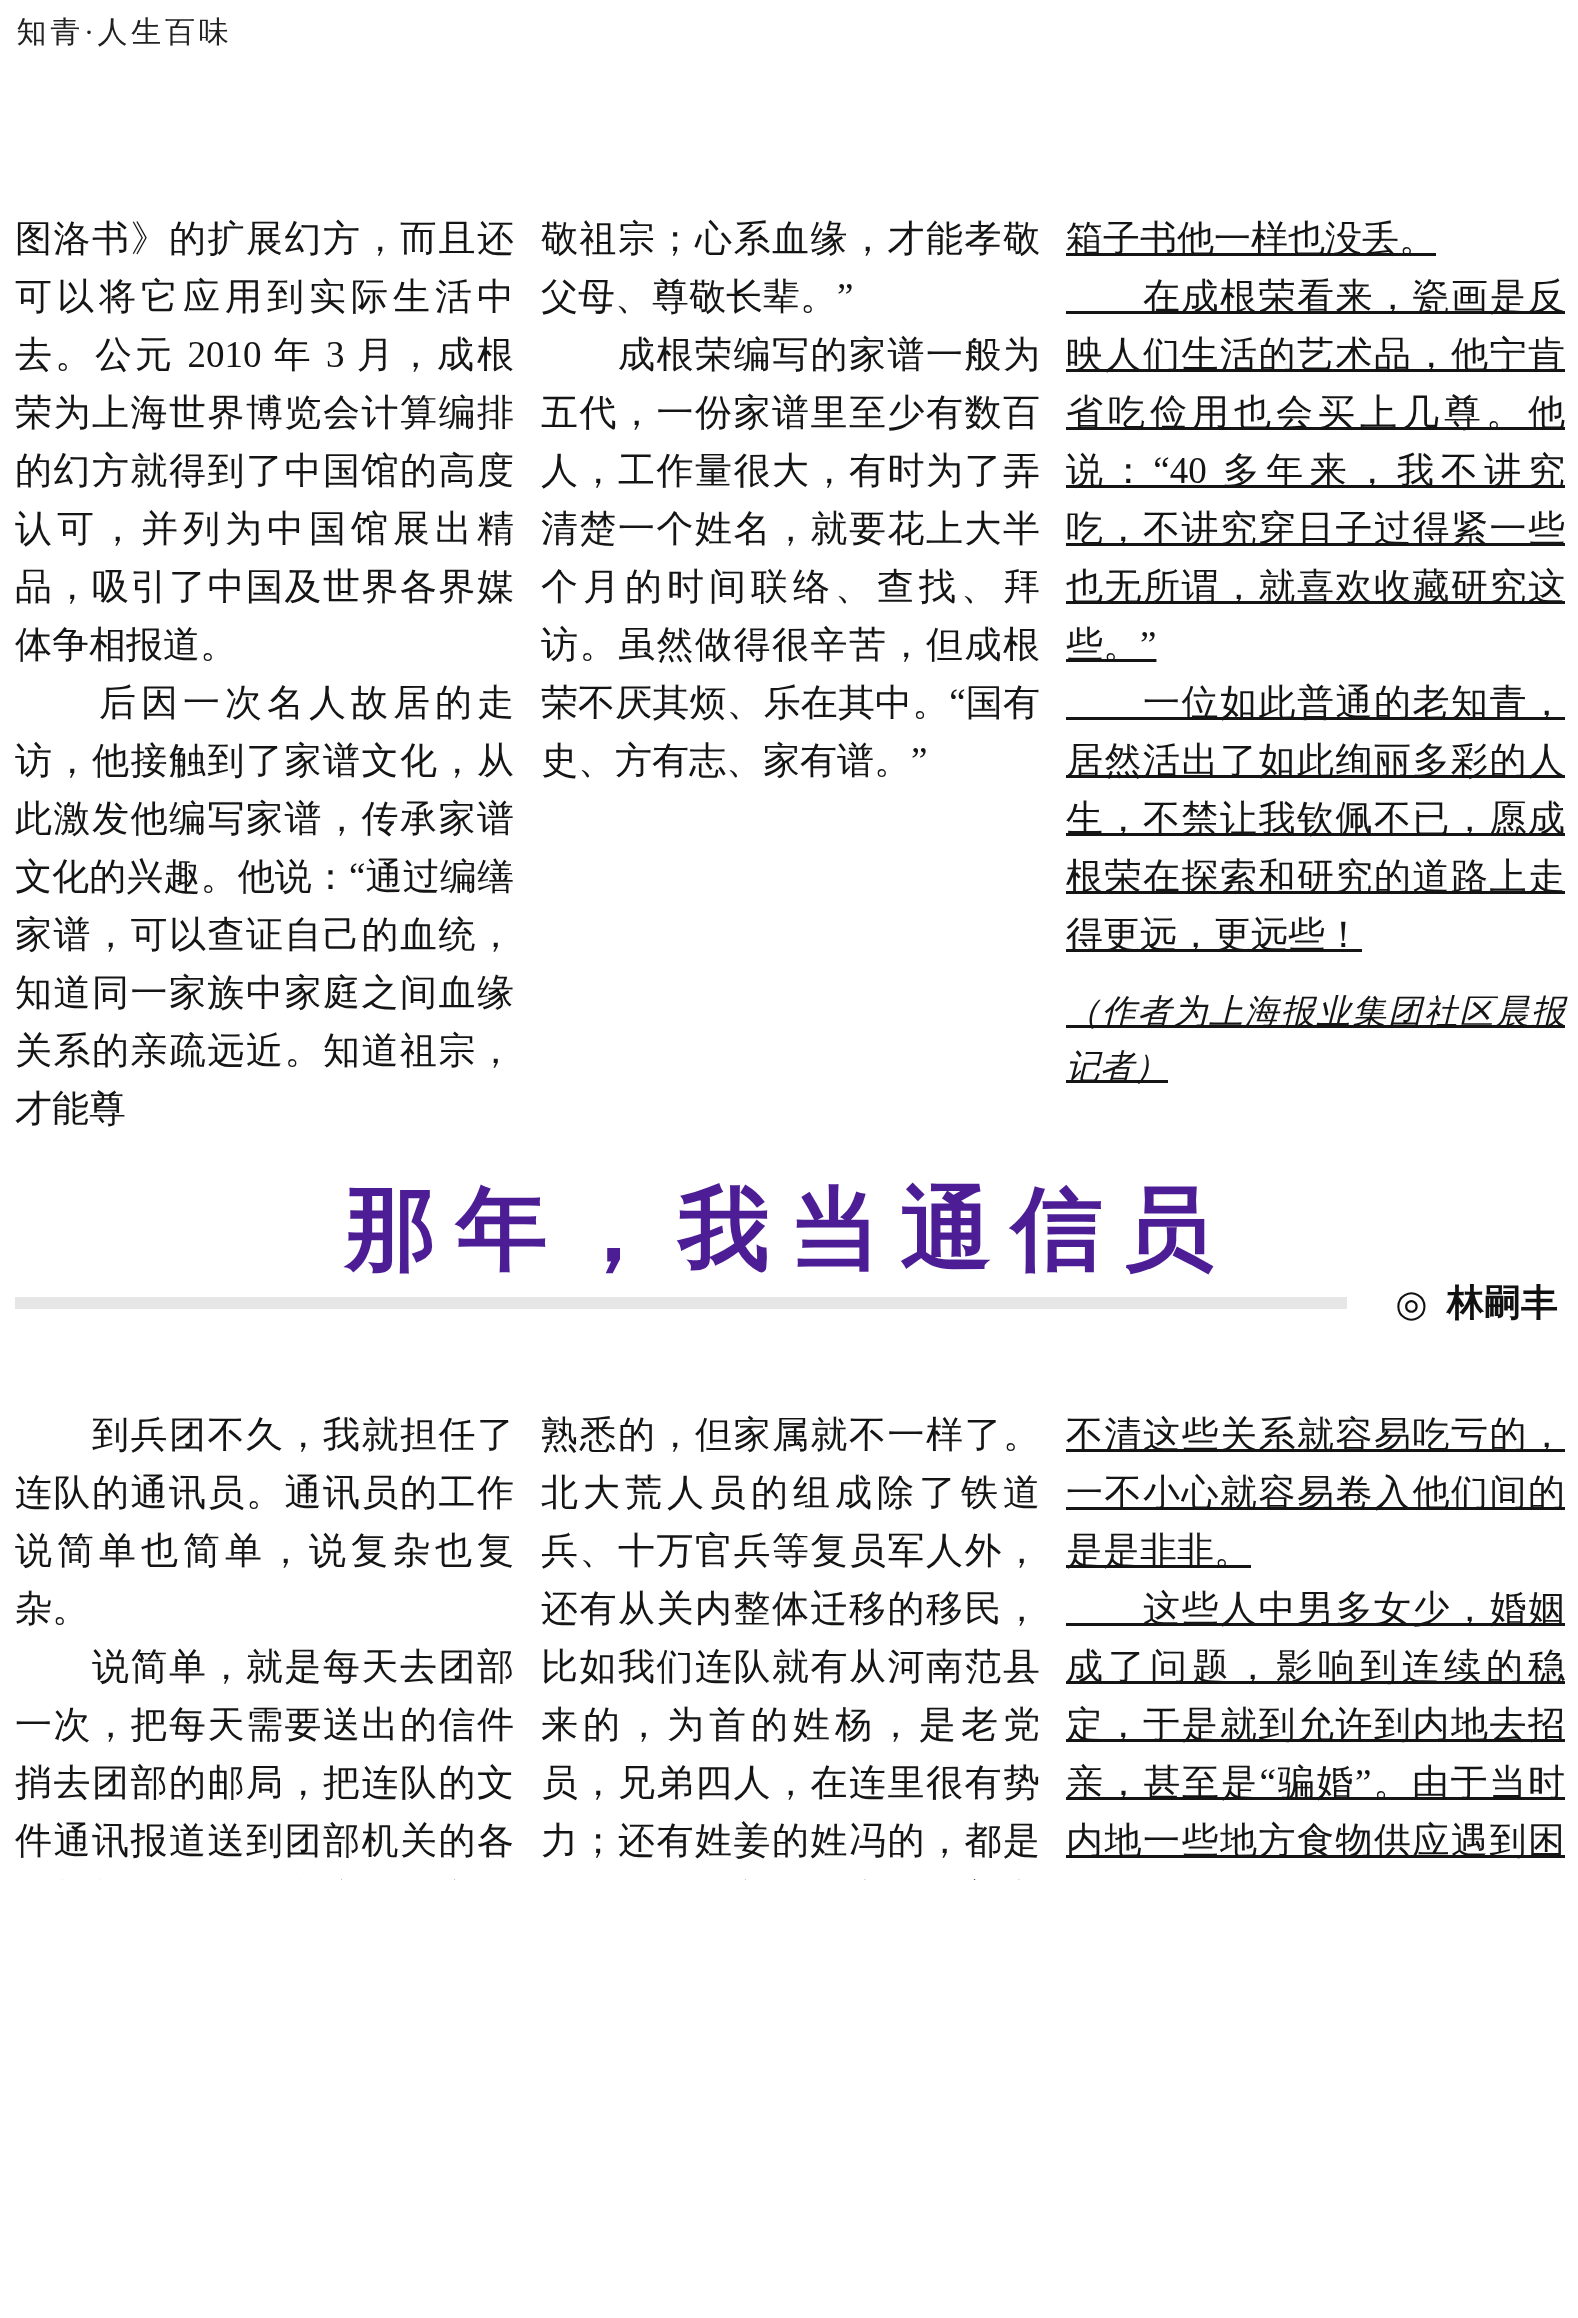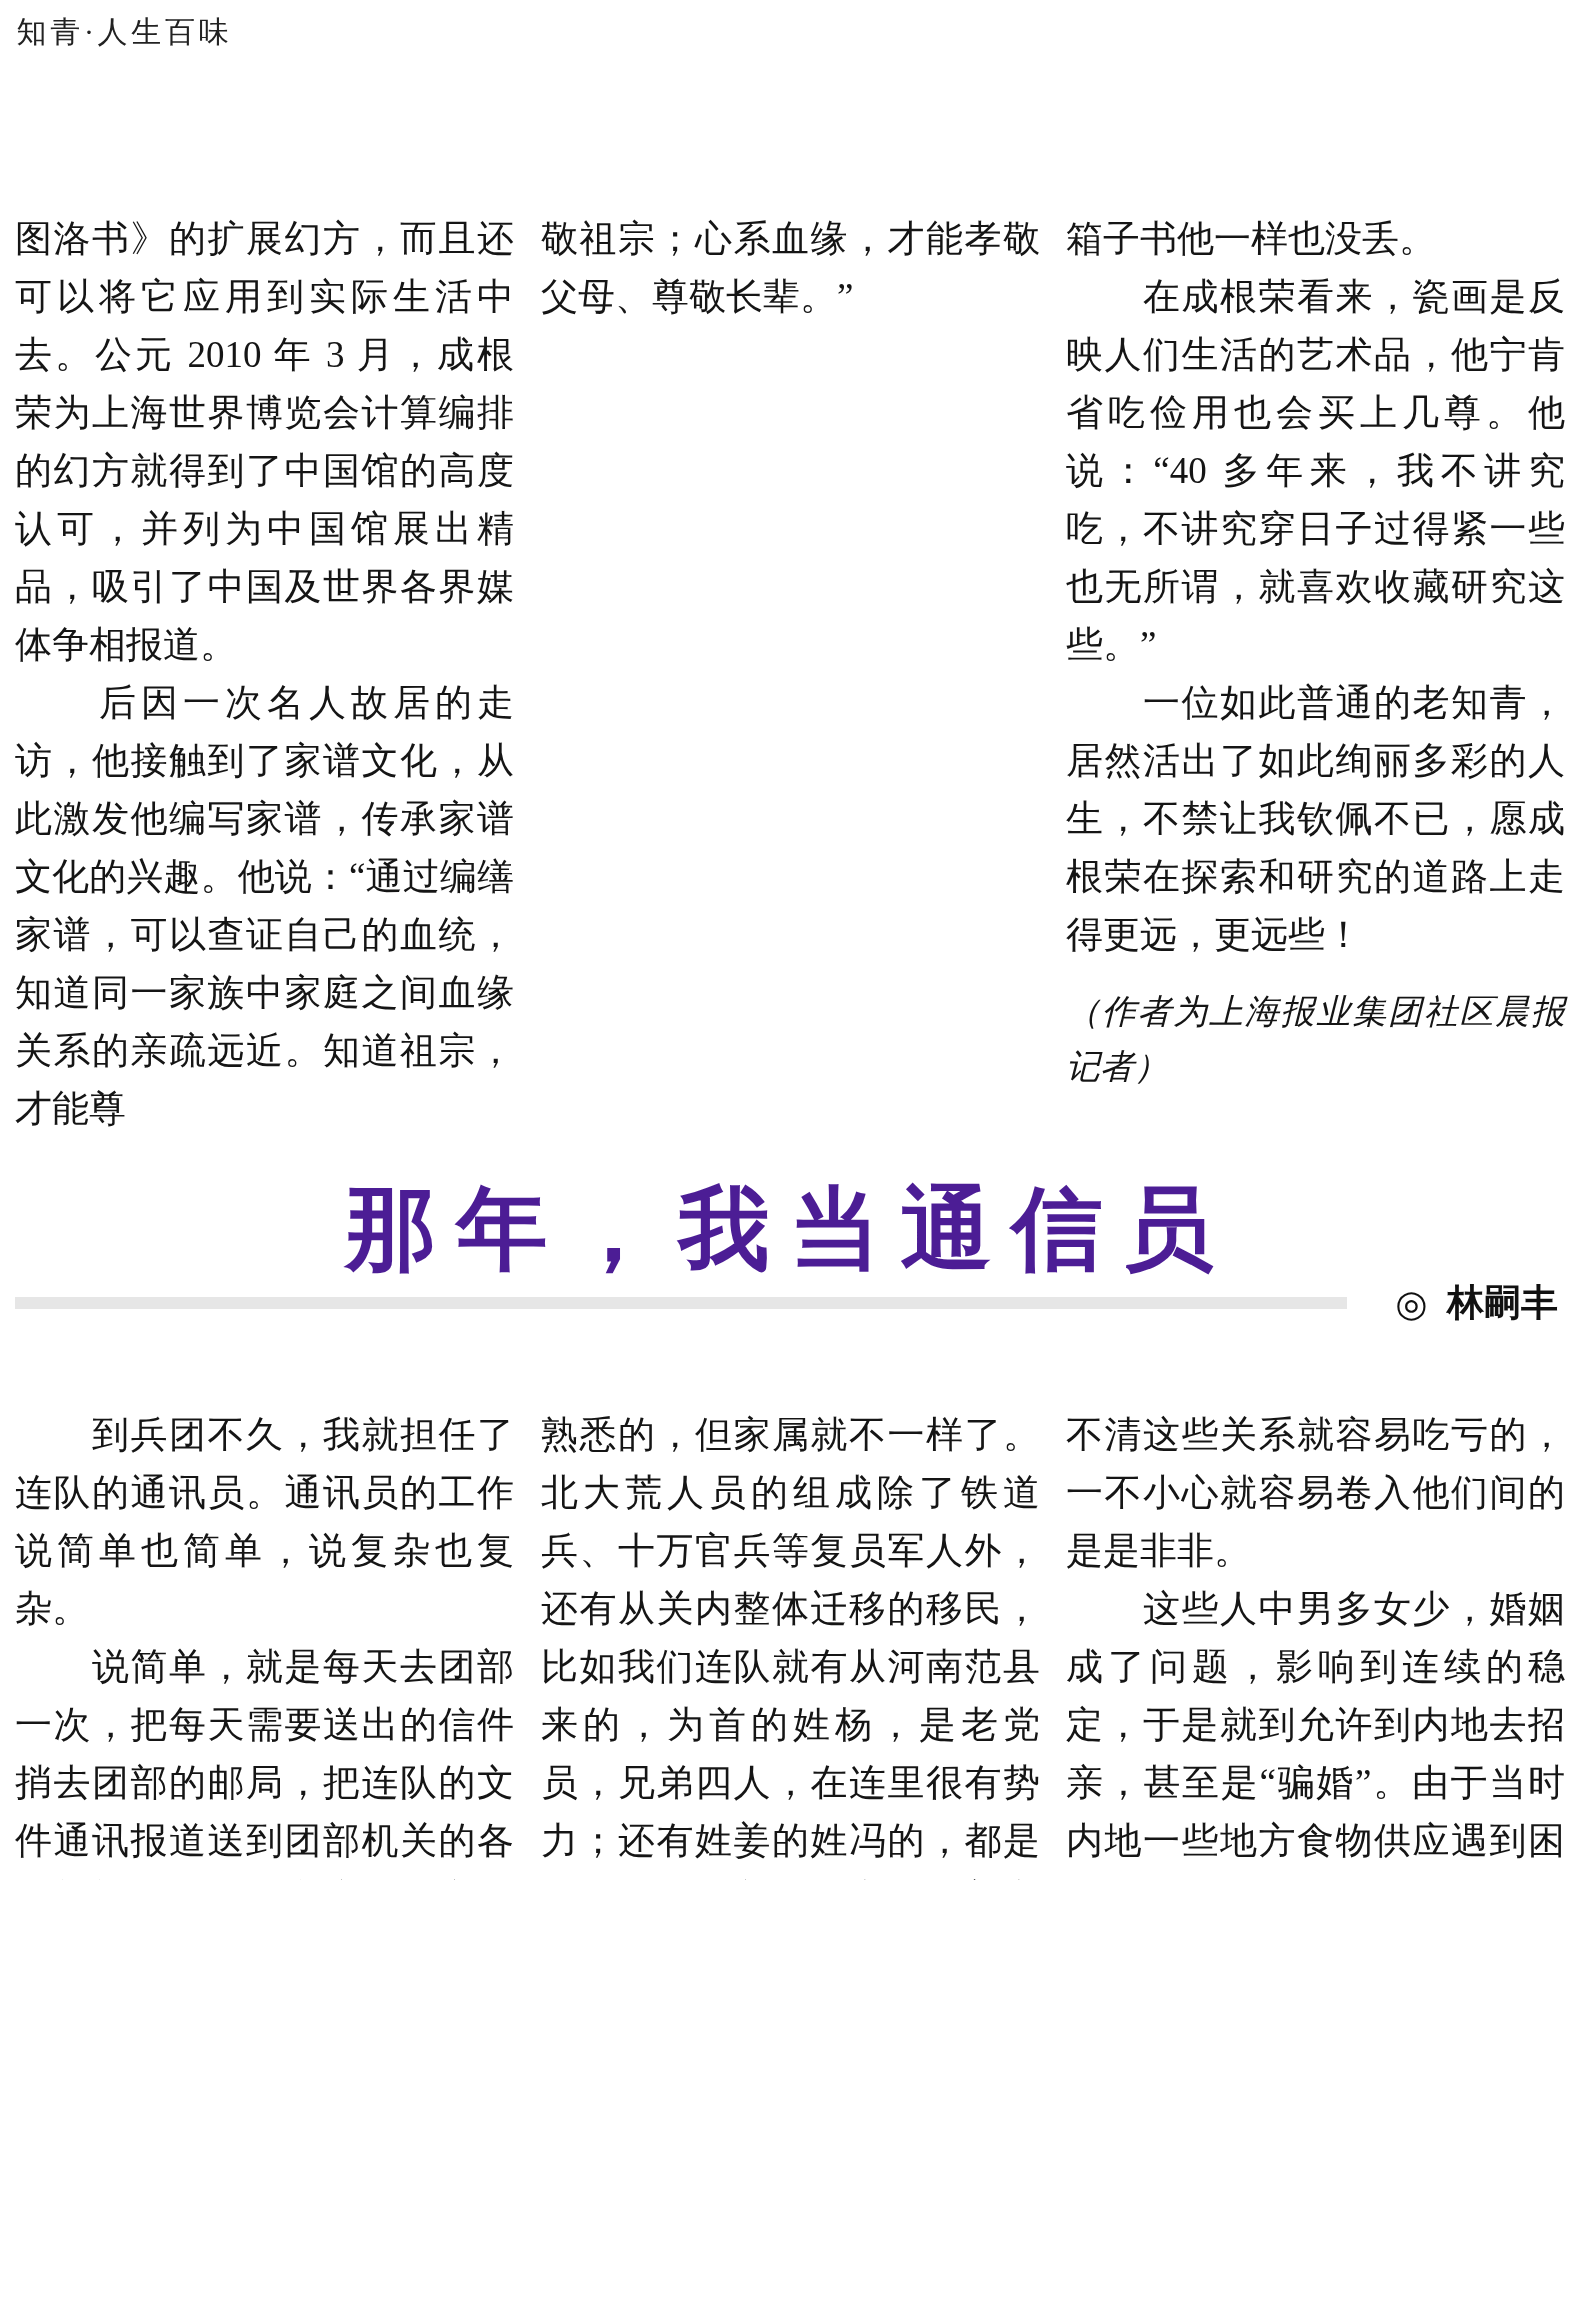--- a/index.html
+++ b/index.html
@@ -28,21 +28,21 @@
     font-size: 37px;
     line-height: 58px;
     text-align: justify;
     color: #151515;
   }
   .col p { margin: 0; padding: 0; }
   .top-col    { top: 210px; }
   .bottom-col { top: 1406px; }
   .c1 { left: 15px; }
   .c2 { left: 541px; }
-  .c3 { left: 1066px; }
+  .c3 { left: 1066px; text-decoration: underline; }
   .kai {
     font-style: italic;
     font-size: 34px;
     line-height: 55px;
     margin-top: 19.5px !important;
   }
   .article-title {
     position: absolute;
     left: 0; right: 0;
     top: 1107px;
@@ -103,20 +103,21 @@
 
   <div class="page-header">知青·人生百味</div>
 
   <section class="col top-col c1">
     <p>图洛书》的扩展幻方，而且还可以将它应用到实际生活中去。公元 2010 年 3 月，成根荣为上海世界博览会计算编排的幻方就得到了中国馆的高度认可，并列为中国馆展出精品，吸引了中国及世界各界媒体争相报道。</p>
     <p>　　后因一次名人故居的走访，他接触到了家谱文化，从此激发他编写家谱，传承家谱文化的兴趣。他说：“通过编缮家谱，可以查证自己的血统，知道同一家族中家庭之间血缘关系的亲疏远近。知道祖宗，才能尊</p>
   </section>
 
   <section class="col top-col c2">
     <p>敬祖宗；心系血缘，才能孝敬父母、尊敬长辈。”</p>
+    <p>　　成根荣编写的家谱一般为五代，一份家谱里至少有数百人，工作量很大，有时为了弄清楚一个姓名，就要花上大半个月的时间联络、查找、拜访。虽然做得很辛苦，但成根荣不厌其烦、乐在其中。“国有史、方有志、家有谱。”</p>
   </section>
 
   <section class="col top-col c3">
     <p>箱子书他一样也没丢。</p>
     <p>　　在成根荣看来，瓷画是反映人们生活的艺术品，他宁肯省吃俭用也会买上几尊。他说：“40 多年来，我不讲究吃，不讲究穿日子过得紧一些也无所谓，就喜欢收藏研究这些。”</p>
     <p>　　一位如此普通的老知青，居然活出了如此绚丽多彩的人生，不禁让我钦佩不已，愿成根荣在探索和研究的道路上走得更远，更远些！</p>
     <p class="kai">（作者为上海报业集团社区晨报记者）</p>
   </section>
 
   <h1 class="article-title">那年，我当通信员</h1>

